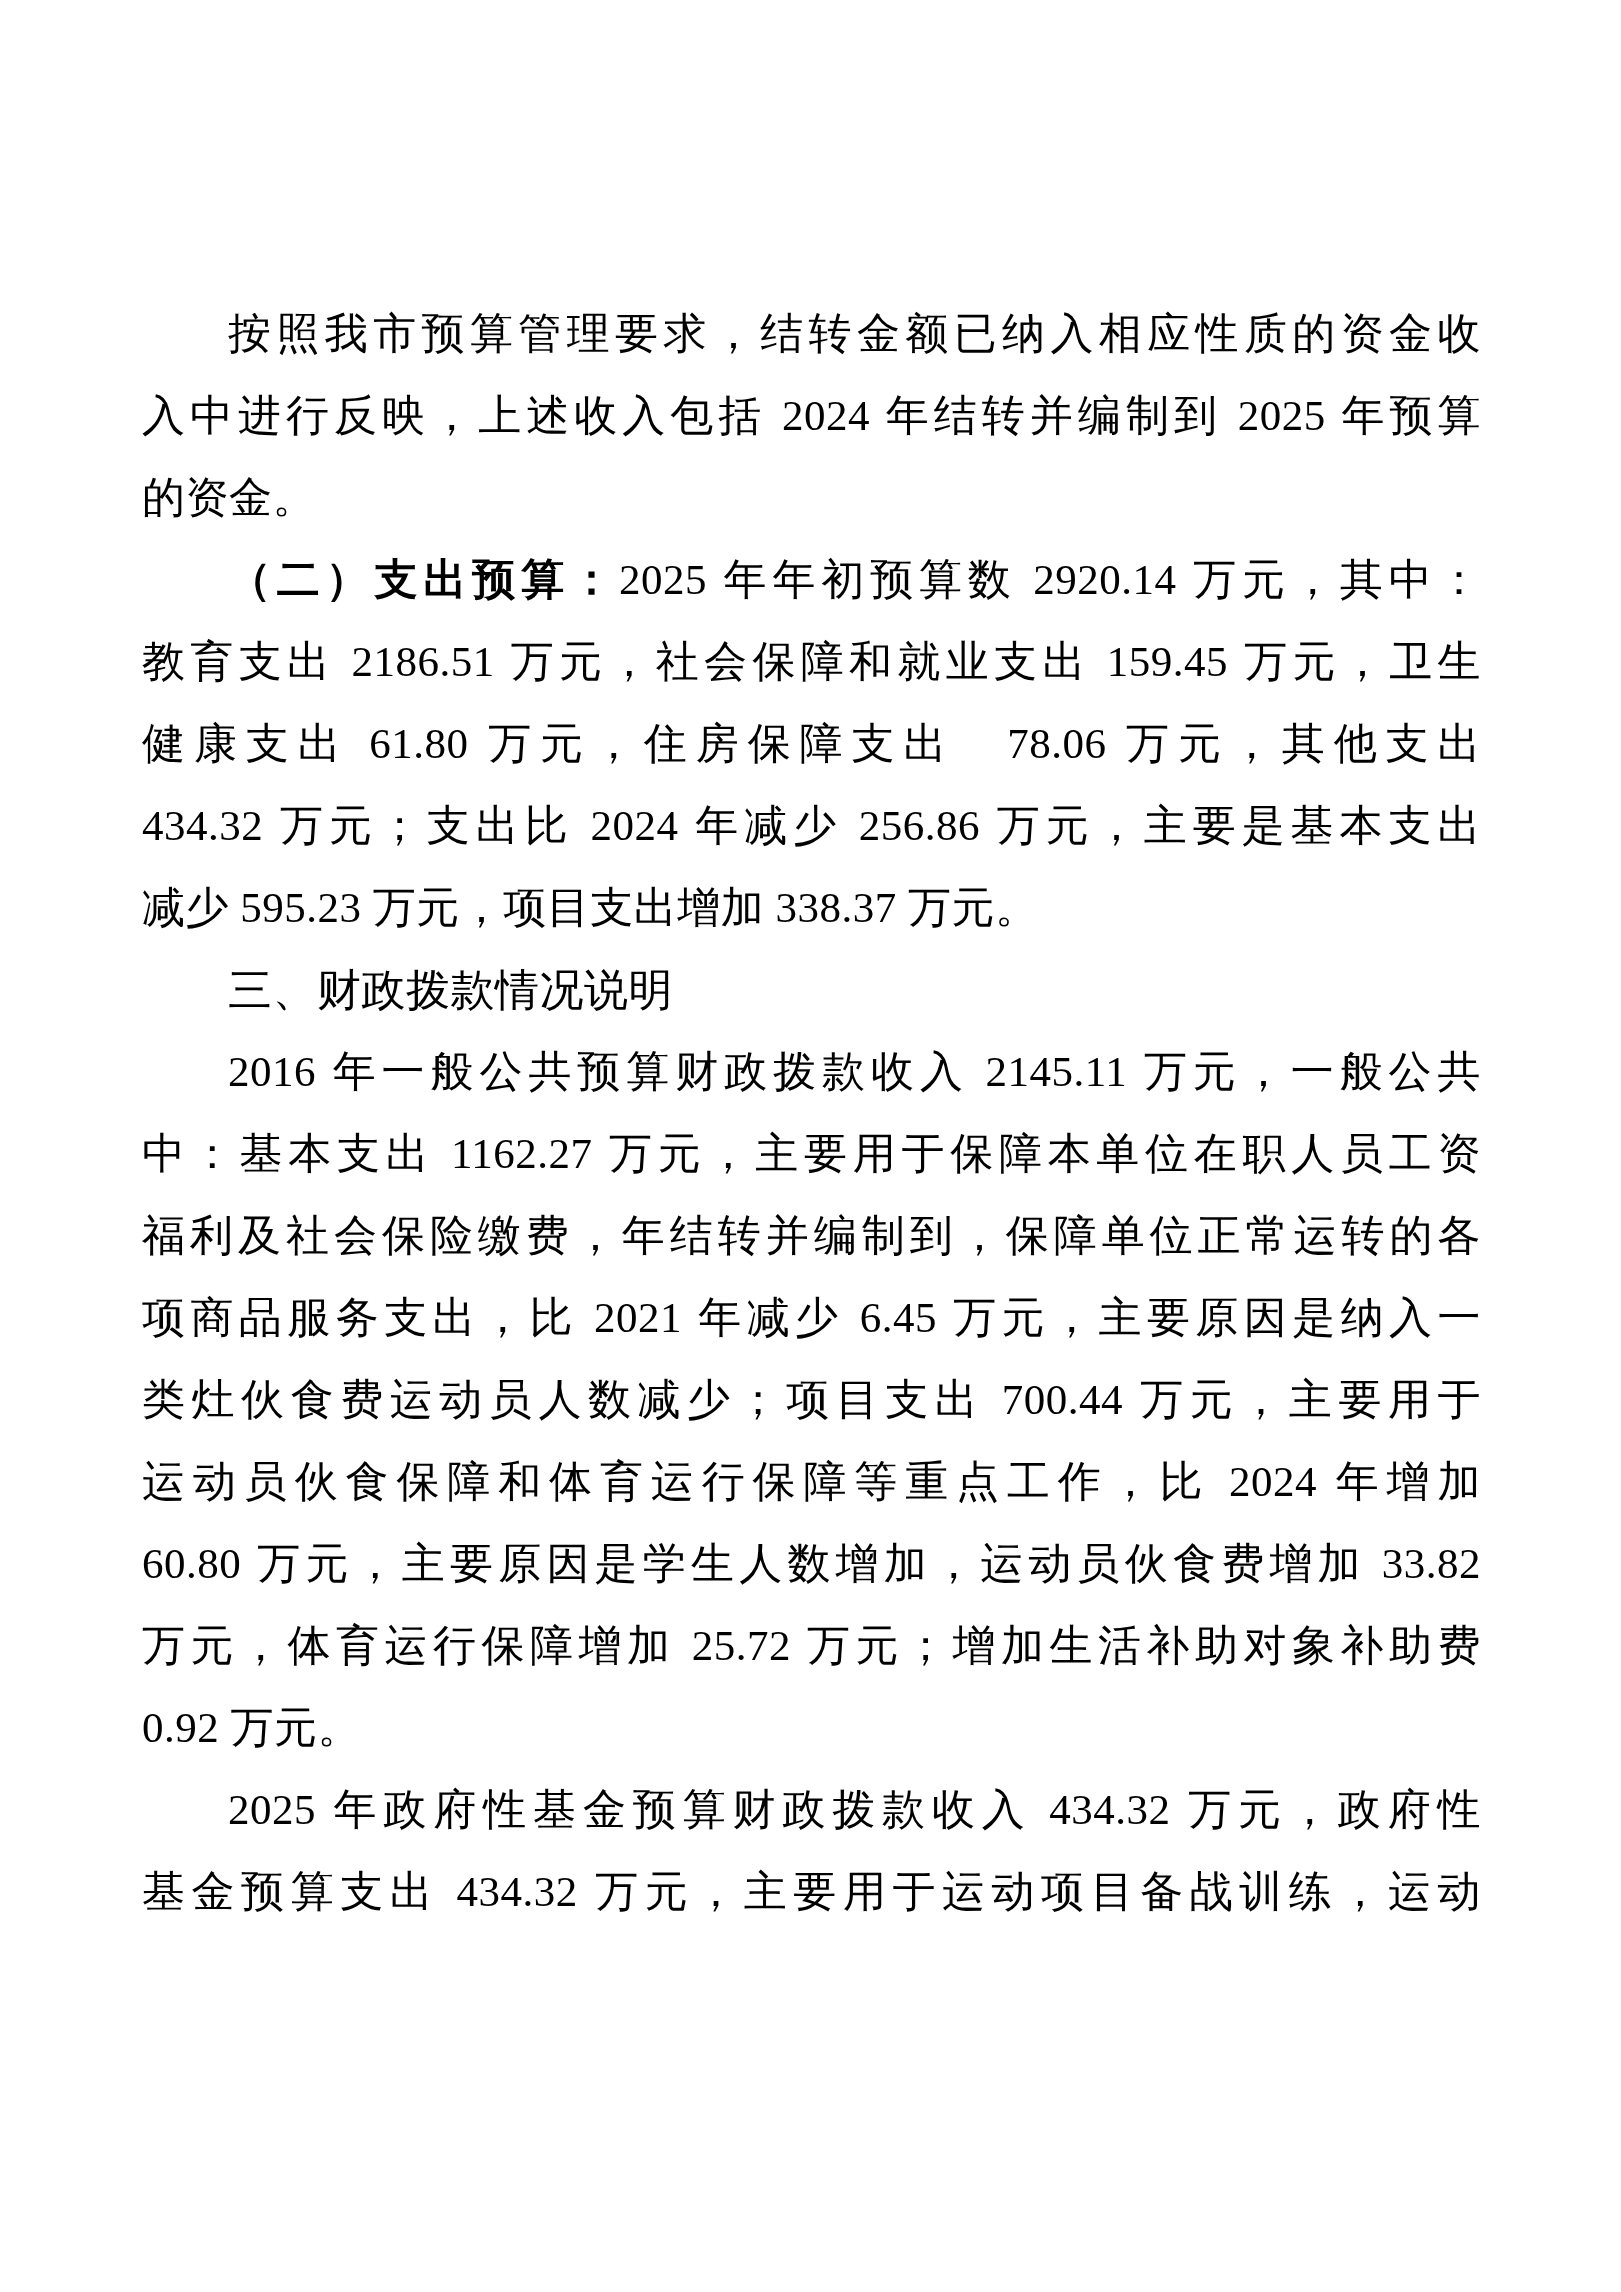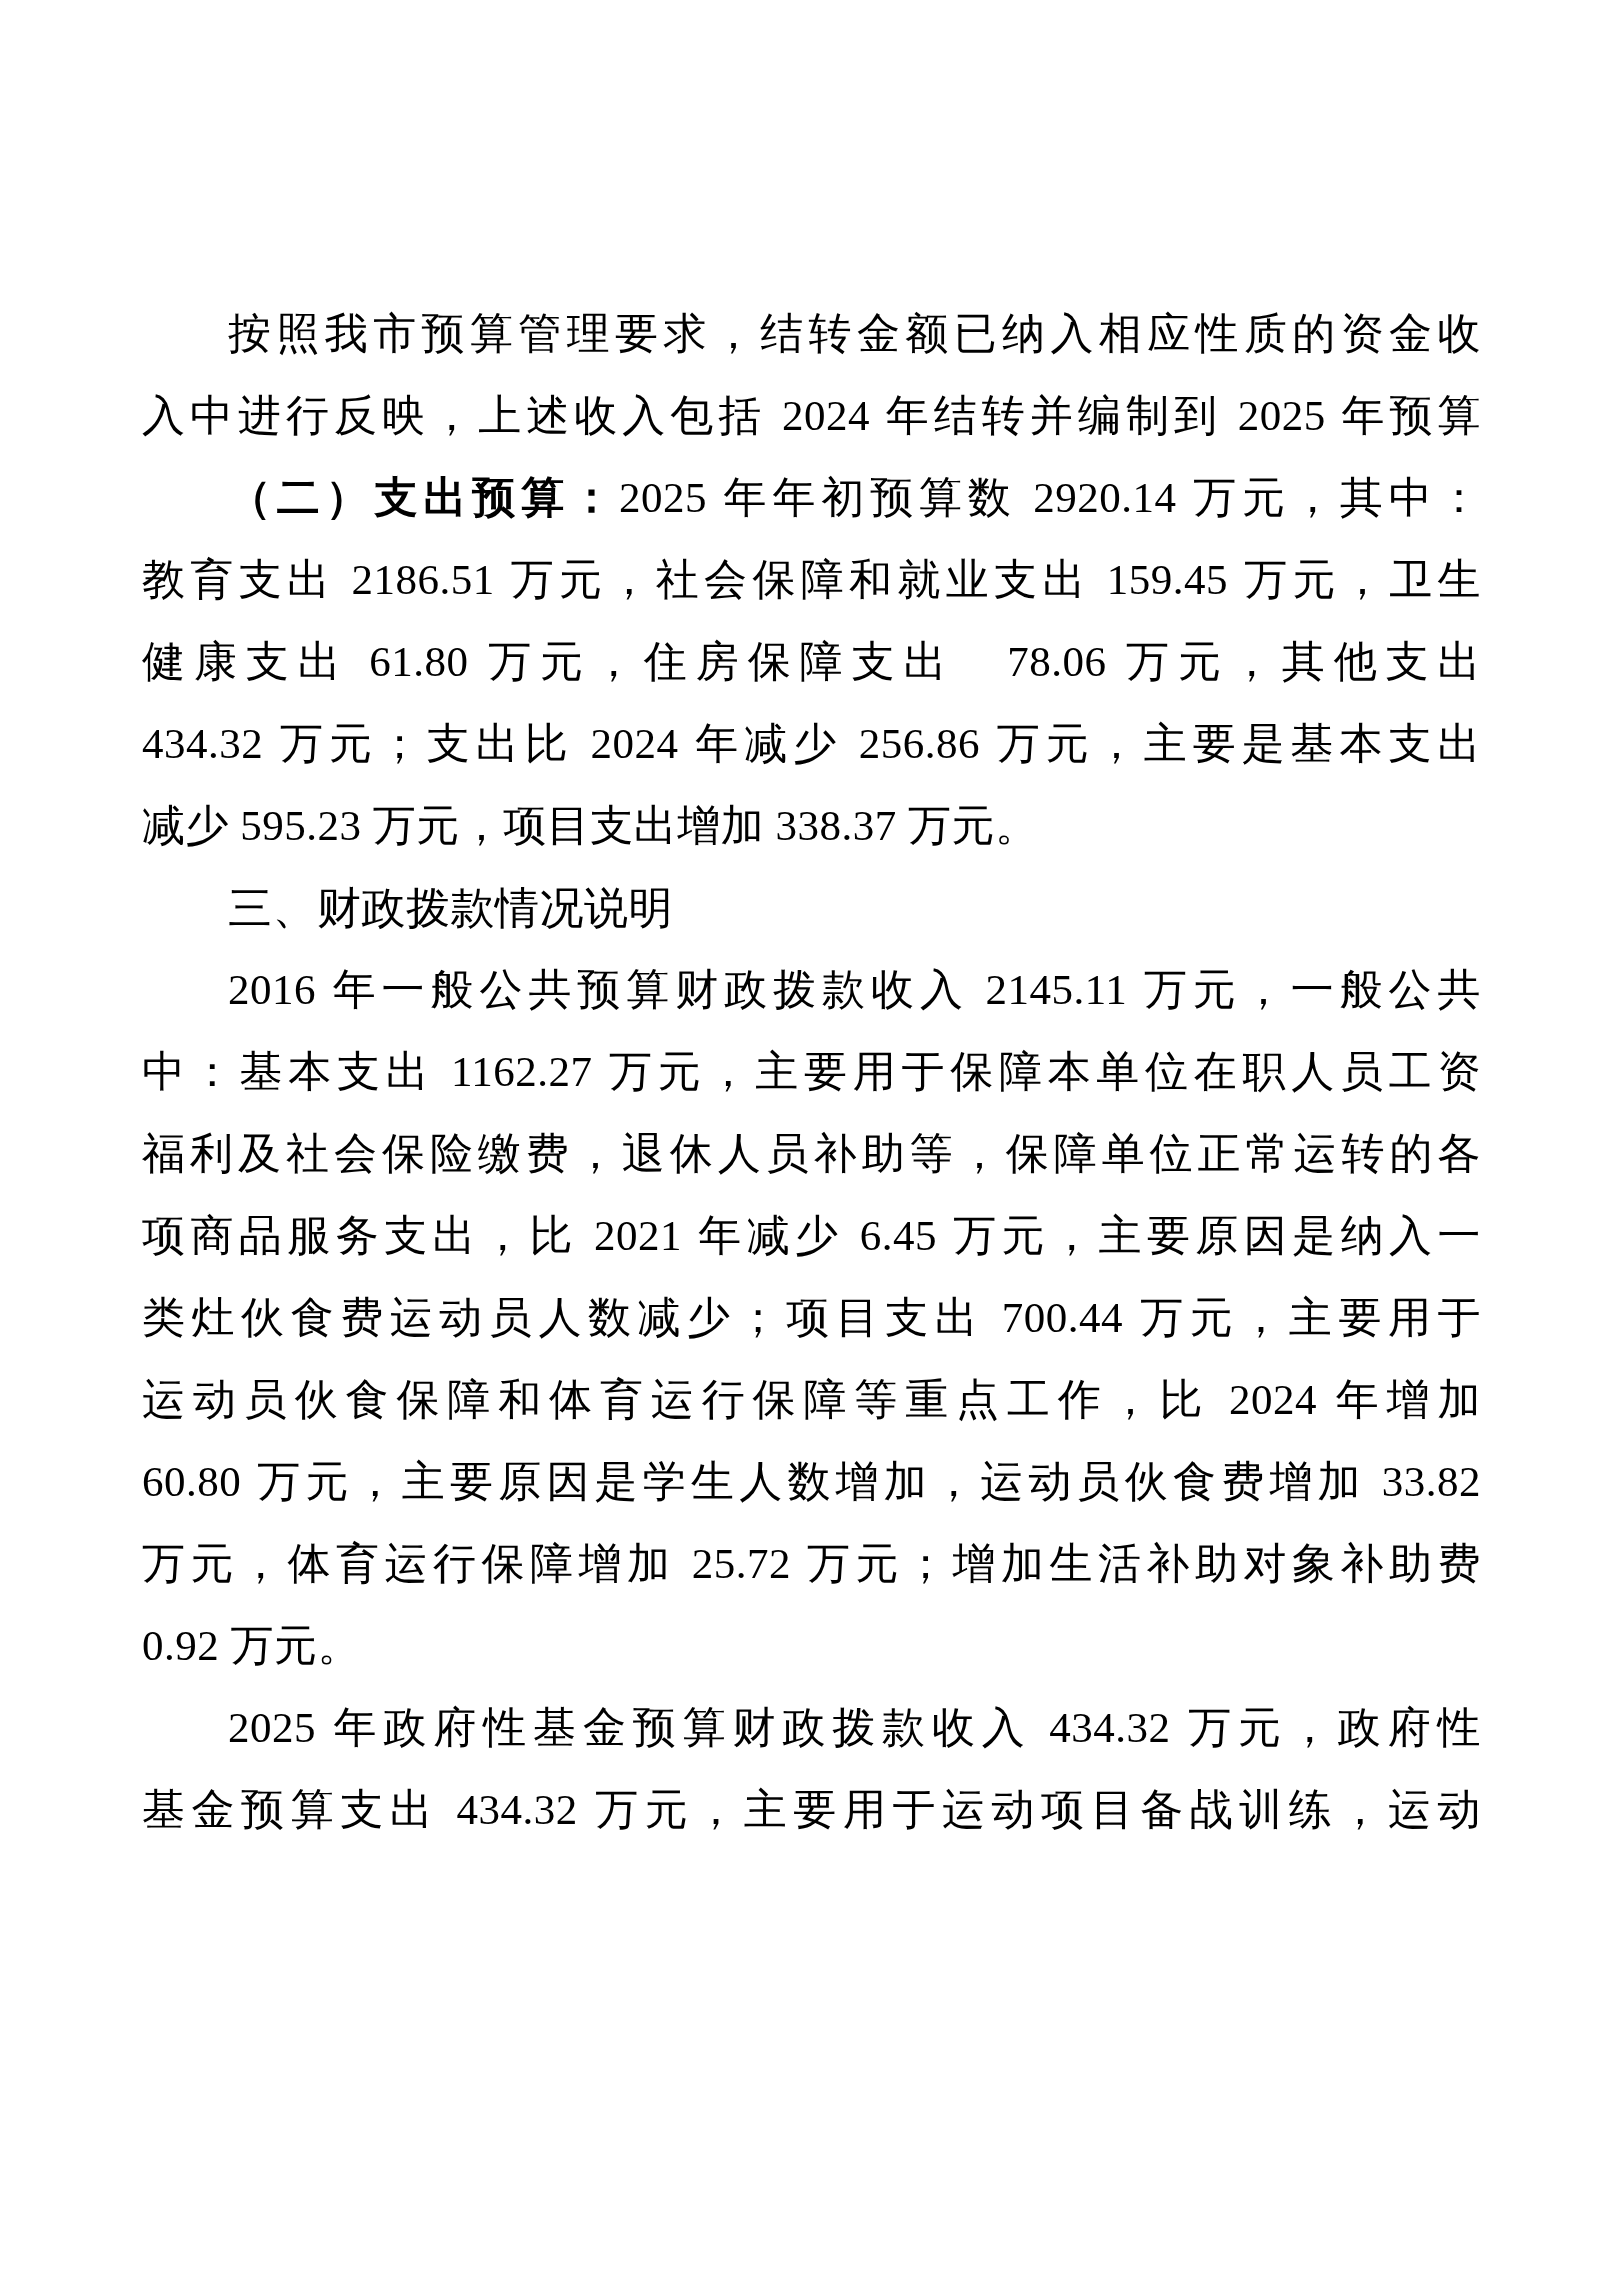--- a/index.html
+++ b/index.html
@@ -56,29 +56,30 @@
     letter-spacing: 2.9px;
   }
 </style>
 </head>
 <body>
 
 <div class="page">
   <div class="doc-body">
       <div class="line indent j">按照我市预算管理要求，结转金额已纳入相应性质的资金收</div>
       <div class="line j">入中进行反映，上述收入包括 2024 年结转并编制到 2025 年预算</div>
+      <div class="line">的资金。</div>
       <div class="line indent j"><span class="kai">（二）支出预算：</span>2025 年年初预算数 2920.14 万元，其中：</div>
       <div class="line j">教育支出 2186.51 万元，社会保障和就业支出 159.45 万元，卫生</div>
       <div class="line j">健康支出 61.80 万元，住房保障支出　78.06 万元，其他支出</div>
       <div class="line j">434.32 万元；支出比 2024 年减少 256.86 万元，主要是基本支出</div>
       <div class="line">减少 595.23 万元，项目支出增加 338.37 万元。</div>
       <div class="line heading indent">三、财政拨款情况说明</div>
       <div class="line indent j">2016 年一般公共预算财政拨款收入 2145.11 万元，一般公共</div>
       <div class="line j">中：基本支出 1162.27 万元，主要用于保障本单位在职人员工资</div>
-      <div class="line j">福利及社会保险缴费，退休人员补助等，保障单位正常运转的各</div>
+      <div class="line j">福利及社会保险缴费，年结转并编制到，保障单位正常运转的各</div>
       <div class="line j">项商品服务支出，比 2021 年减少 6.45 万元，主要原因是纳入一</div>
       <div class="line j">类灶伙食费运动员人数减少；项目支出 700.44 万元，主要用于</div>
       <div class="line j">运动员伙食保障和体育运行保障等重点工作，比 2024 年增加</div>
       <div class="line j">60.80 万元，主要原因是学生人数增加，运动员伙食费增加 33.82</div>
       <div class="line j">万元，体育运行保障增加 25.72 万元；增加生活补助对象补助费</div>
       <div class="line">0.92 万元。</div>
       <div class="line indent j">2025 年政府性基金预算财政拨款收入 434.32 万元，政府性</div>
       <div class="line j">基金预算支出 434.32 万元，主要用于运动项目备战训练，运动</div>
     </div>
   <div class="footer">—2—</div>

